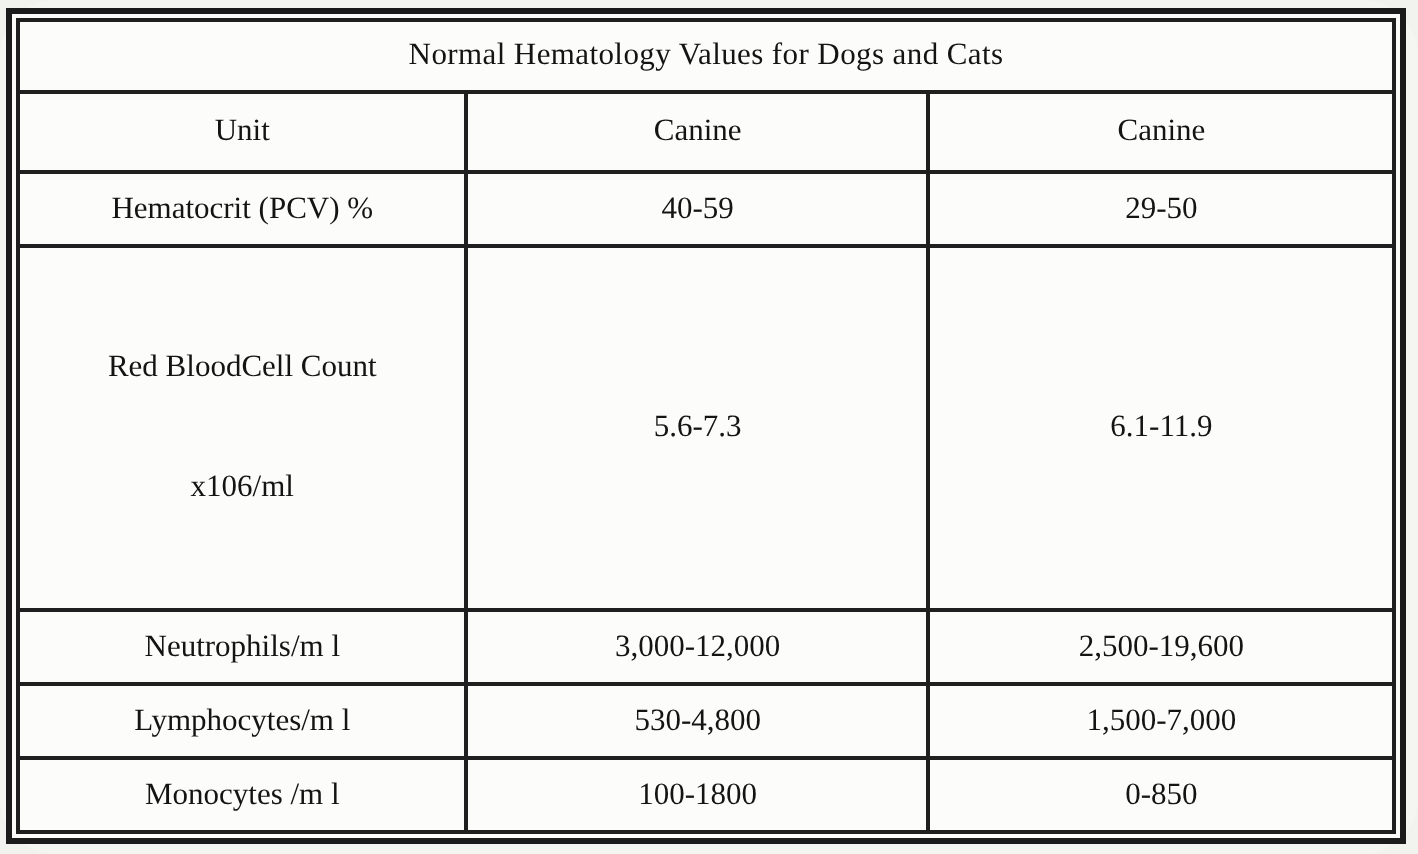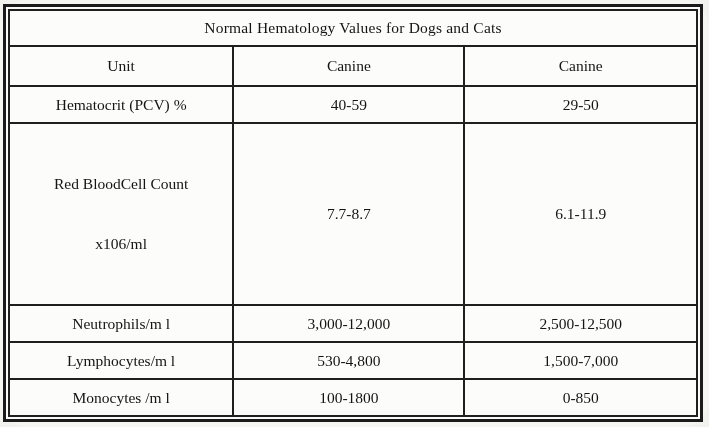--- a/index.html
+++ b/index.html
@@ -90,29 +90,29 @@
           <td>40-59</td>
           <td>29-50</td>
         </tr>
 
 
         <tr class="data-row-tall">
           <td>
             <div>Red BloodCell Count</div>
             <div class="unit-line2">x106/ml</div>
           </td>
-          <td>7.7-8.7</td>
+          <td>5.6-7.3</td>
           <td>6.1-11.9</td>
         </tr>
 
 
         <tr class="data-row">
           <td>Neutrophils/m l</td>
           <td>3,000-12,000</td>
-          <td>2,500-12,500</td>
+          <td>2,500-19,600</td>
         </tr>
 
         <tr class="data-row">
           <td>Lymphocytes/m l</td>
           <td>530-4,800</td>
           <td>1,500-7,000</td>
         </tr>
 
         <tr class="data-row">
           <td>Monocytes /m l</td>

